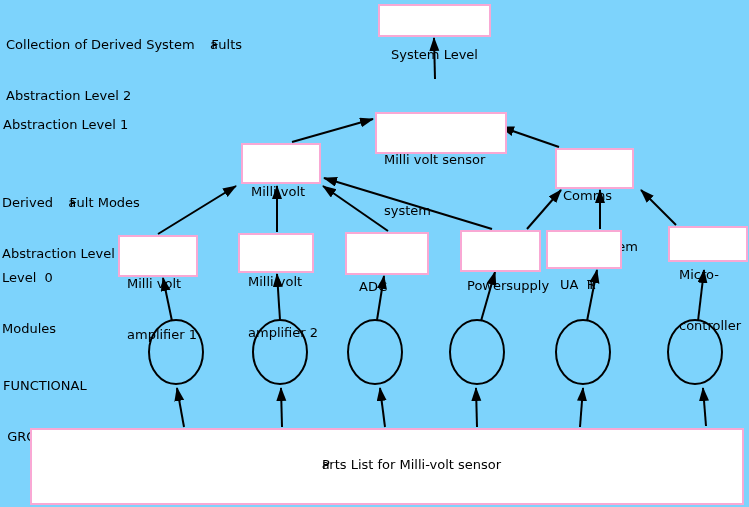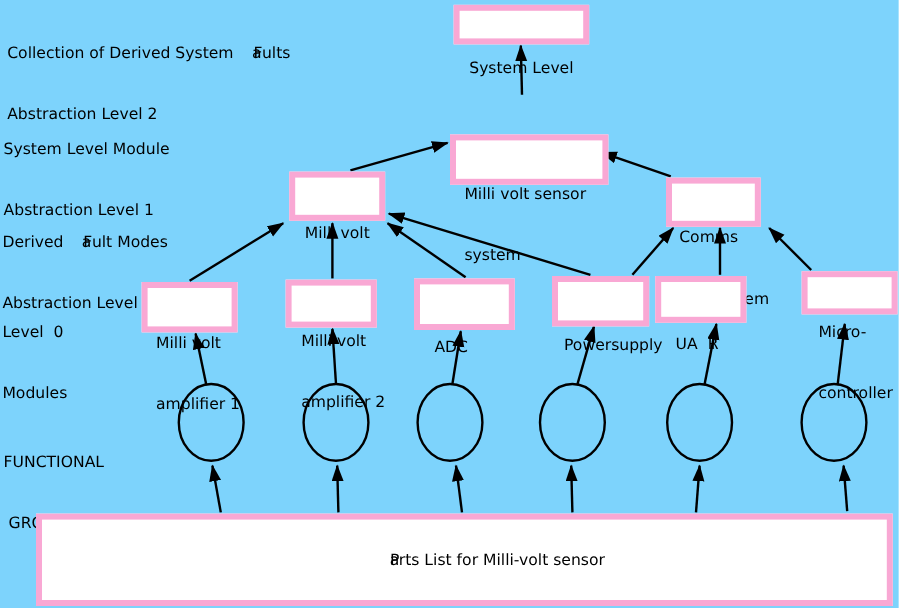--- a/index.html
+++ b/index.html
@@ -1,21 +1,21 @@
 <!DOCTYPE html>
 <html><head>
 <meta charset="utf-8">
 <style>
   html,body{margin:0;padding:0;background:#fff;}
   body{width:749px;height:507px;font-family:"DejaVu Sans", sans-serif;}
   .stage{position:relative;width:749px;height:507px;background:#7dd3fc;color:#000;overflow:hidden;}
   svg.wires{position:absolute;left:0;top:0;z-index:1;}
   .node{
     position:absolute;z-index:2;box-sizing:border-box;
-    border:5px solid #f9a8d4;background:#fff;
+    border:2px solid #f9a8d4;background:#fff;
     font-size:13px;line-height:17px;white-space:pre;overflow:visible;
   }
   .lbl{position:absolute;z-index:2;font-size:13px;line-height:17px;white-space:pre;}
   
   .ov{letter-spacing:-0.58em;margin-right:0.55em;}
   .center{text-align:center;}
 </style>
 </head>
 <body>
 
@@ -56,21 +56,20 @@
       <line x1="559" y1="147" x2="501" y2="127" stroke="#000000" stroke-width="2" marker-end="url(#ah)"></line>
       <line x1="435" y1="79" x2="434" y2="38" stroke="#000000" stroke-width="2" marker-end="url(#ah)"></line>
     </svg>
 
   <div class="lbl" style="left:6px;top:2px;">
     <div><span>Collection of Derived System    </span><span class="ov">Fa</span><span>ults</span></div>
     <div>Abstraction Level 2</div>
   </div>
 
   <div class="lbl" style="left:3px;top:82px;">
-    <div><span>System Level Module</span><span class="ov"></span><span></span></div>
     <div>Abstraction Level 1</div>
   </div>
 
   <div class="lbl" style="left:2px;top:160px;">
     <div><span>Derived    </span><span class="ov">Fa</span><span>ult Modes</span></div>
     <div>Abstraction Level 1</div>
   </div>
 
   <div class="lbl" style="left:2px;top:235px;">
     <div><span>Level  0</span><span class="ov"></span><span></span></div>

